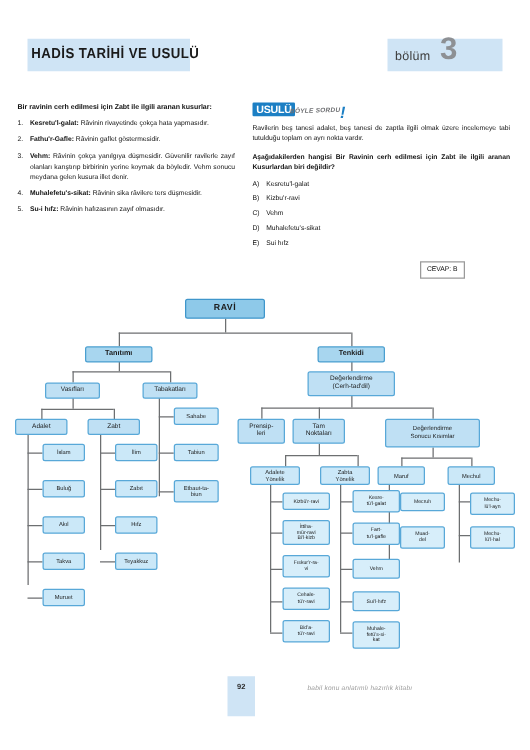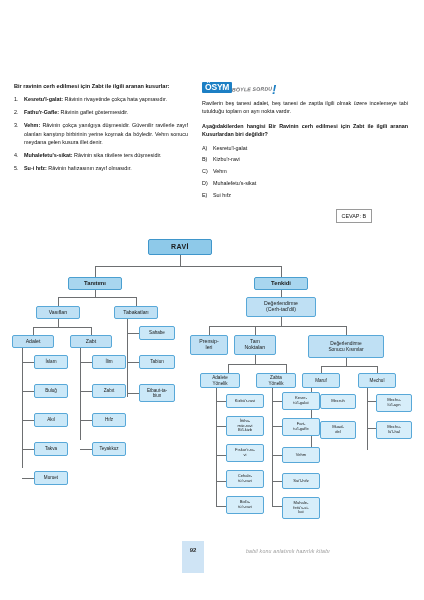--- a/index.html
+++ b/index.html
@@ -131,20 +131,27 @@
   .foot-text{
     position:absolute;left:246px;top:7px;
     font-size:5.2px;font-style:italic;color:#9a9a9a;letter-spacing:.2px;
   }
 </style>
 </head>
 <body>
 
 <div class="page">
 
+  <div class="header">
+    <div class="header-band-left"></div>
+    <div class="header-title">HADİS TARİHİ VE USULÜ</div>
+    <div class="header-band-right"></div>
+    <div class="header-bolum">bölüm</div>
+    <div class="header-num">3</div>
+  </div>
 
   <div class="col-left">
     <div class="lead">Bir ravinin cerh edilmesi için Zabt ile ilgili aranan kusurlar:</div>
     <ul class="num-list">
       <li>
         <span class="n">1.</span>
         <span class="term">Kesretu'l-galat:</span><span> Râvinin rivayetinde çokça hata yapmasıdır.</span>
       </li>
       <li>
         <span class="n">2.</span>
@@ -160,21 +167,21 @@
       </li>
       <li>
         <span class="n">5.</span>
         <span class="term">Su-i hıfz:</span><span> Râvinin hafızasının zayıf olmasıdır.</span>
       </li>
     </ul>
   </div>
 
   <div class="col-right">
     <div class="osym-row">
-      <span class="osym-tag">ÖSYM</span>
+      <span class="osym-tag">USULÜ</span>
       <span class="osym-hand">BÖYLE SORDU</span>
       <span class="osym-bang">!</span>
     </div>
     <div>Ravilerin beş tanesi adalet, beş tanesi de zaptla ilgili olmak üzere incelemeye tabi tutulduğu toplam on ayrı nokta vardır.</div>
     <div class="q-stem">Aşağıdakilerden hangisi Bir Ravinin cerh edilmesi için Zabt ile ilgili aranan Kusurlardan biri değildir?</div>
     <ul class="opts">
       <li>
         <span class="k">A)</span>
         <span>Kesretu'l-galat</span>
       </li>

